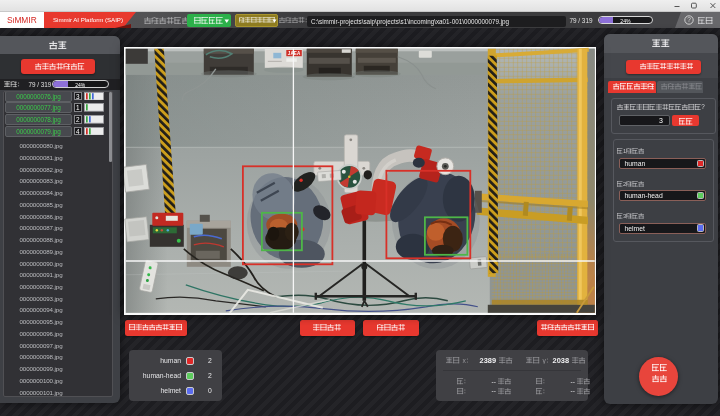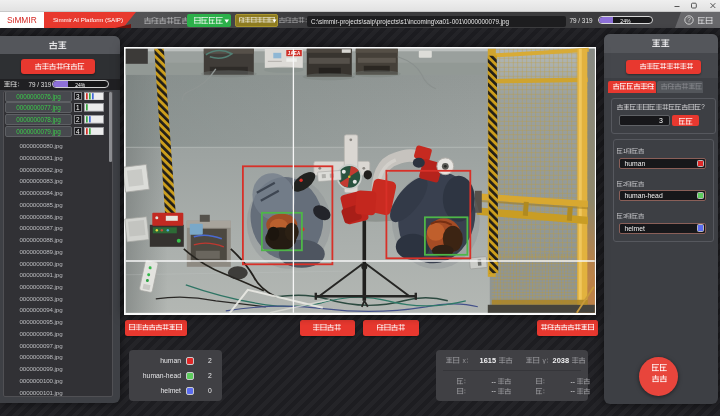--- a/index.html
+++ b/index.html
@@ -232,21 +232,21 @@
 <div class="ab" style="left:443px;top:369.5px;width:138px;height:1px;background:#36363a"></div>
 <div style="position:absolute;left:446px;top:357px;">
     <svg width="23.7" height="7.4" style="display:block;">
       <path d="M0.5 0.8L5.9 0.8M1.3 2.4L5.1 2.4M1.3 4L5.1 4M0.5 5.6L5.9 5.6M3.2 0.8L3.2 5.6" stroke="#97979b" stroke-width="0.7" fill="none" stroke-linecap="square"></path>
       <path d="M7.6 0.6L12.7 0.6M7.6 0.6L7.6 5.8M12.7 0.6L12.7 5.8M7.6 5.8L12.7 5.8M7.6 3.2L12.7 3.2" stroke="#97979b" stroke-width="0.7" fill="none" stroke-linecap="square"></path>
       <text x="16.4" y="5.5" font-size="6.7" fill="#97979b" font-family="Liberation Sans, sans-serif">x</text>
       <circle cx="21.4" cy="2" r="0.5" fill="#97979b"></circle>
       <circle cx="21.4" cy="5" r="0.5" fill="#97979b"></circle>
     </svg>
   </div>
-<div class="ab" style="left:474px;top:356.3px;width:22px;text-align:right;color:#f0f0f2;font-size:7.4px;font-weight:bold">1615</div>
+<div class="ab" style="left:474px;top:356.3px;width:22px;text-align:right;color:#f0f0f2;font-size:7.4px;font-weight:bold">2389</div>
 <div style="position:absolute;left:499px;top:357px;">
     <svg width="13.8" height="7.4" style="display:block;">
       <path d="M0.5 0.9L5.9 0.9M0.5 3.2L5.9 3.2M0.5 5.5L5.9 5.5M3.2 0.3L3.2 6.1" stroke="#97979b" stroke-width="0.7" fill="none" stroke-linecap="square"></path>
       <path d="M10.1 0.3L10.1 2.9M7.4 1.8L12.8 1.8M7.9 3.5L7.9 5.9M12.4 3.5L12.4 5.9M7.9 5.9L12.4 5.9M7.9 3.5L12.4 3.5" stroke="#97979b" stroke-width="0.7" fill="none" stroke-linecap="square"></path>
     </svg>
   </div>
 <div style="position:absolute;left:526px;top:357px;">
     <svg width="23.7" height="7.4" style="display:block;">
       <path d="M0.5 0.8L5.9 0.8M1.3 2.4L5.1 2.4M1.3 4L5.1 4M0.5 5.6L5.9 5.6M3.2 0.8L3.2 5.6" stroke="#97979b" stroke-width="0.7" fill="none" stroke-linecap="square"></path>
       <path d="M7.6 0.6L12.7 0.6M7.6 0.6L7.6 5.8M12.7 0.6L12.7 5.8M7.6 5.8L12.7 5.8M7.6 3.2L12.7 3.2" stroke="#97979b" stroke-width="0.7" fill="none" stroke-linecap="square"></path>

